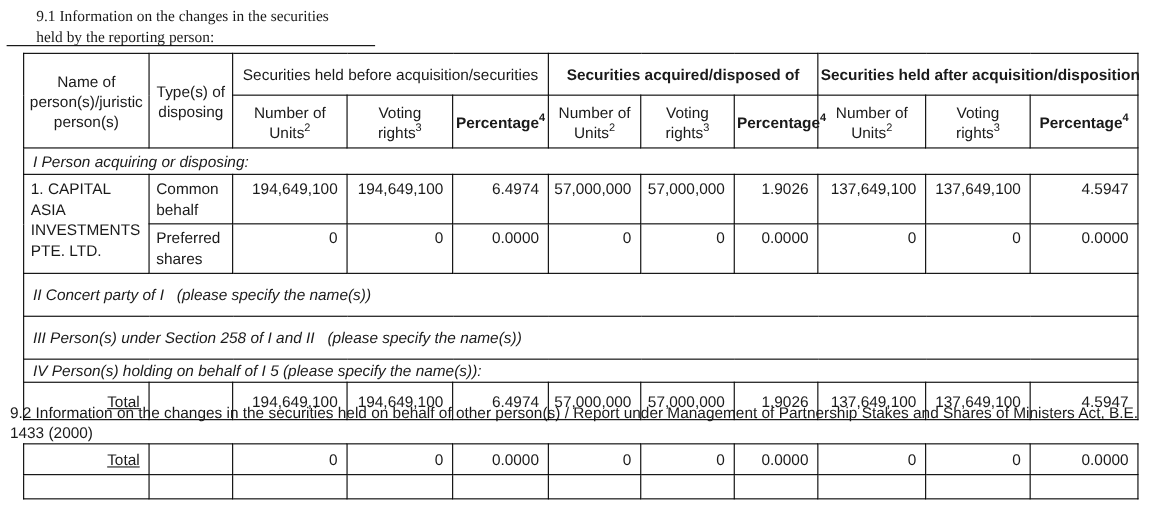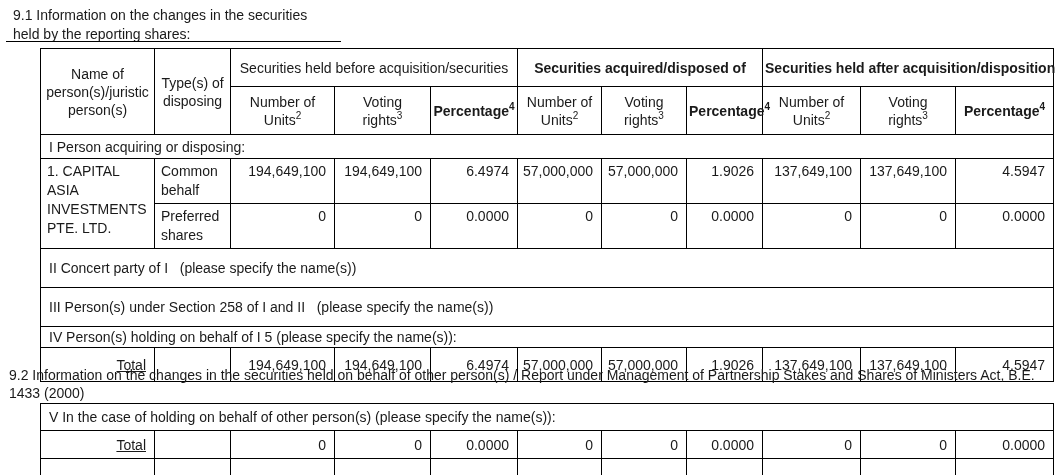--- a/index.html
+++ b/index.html
@@ -6,33 +6,32 @@
   html, body { overflow: hidden; }
   body {
     width: 1063px; height: 475px;
     background: #ffffff;
     color: #1a1a1a;
     font-family: "Liberation Sans", sans-serif;
     font-size: 14px;
     position: relative;
   }
   .title-block {
-    position: absolute; left: 13px; top: 6px;
-    line-height: 19px; white-space: pre;
+    position: absolute; left: 33px; top: 6px;
+    line-height: 19px; white-space: pre; font-family: Liberation Serif, serif;
   }
   .title-underline {
     position: absolute; left: 6px; top: 41px; width: 335px;
     border-top: 1.6px solid #000;
   }
   table {
     border-collapse: collapse;
     table-layout: fixed;
     position: absolute; left: 21px;
     background: #fff;
-    margin-left: 19px;
   }
   #table-91 { top: 48px; width: 1013px; }
   #table-92 { top: 403px; width: 1013px; }
   th, td {
     border: 1.5px solid #000;
     font-weight: normal;
     font-size: 14px;
   }
   th.h { text-align: center; vertical-align: middle; padding: 1px 2px; line-height: 18px; }
   th.nowrap { white-space: nowrap; font-weight: bold; }
@@ -44,21 +43,21 @@
   tr.r-data1 { height: 44px; }
   tr.r-data2 { height: 45px; }
   tr.r-sec   { height: 39px; }
   tr.r-sec4  { height: 20px; }
   tr.r-total { height: 34px; }
   tr.r-sec-v { height: 27px; }
   tr.r-total2{ height: 28px; }
   tr.r-stub  { height: 22px; }
   td.section-cell {
     text-align: left; vertical-align: middle;
-    padding: 2px 8px; white-space: pre-wrap;
+    padding: 2px 8px; white-space: pre-wrap; font-style: italic;
   }
   td.name-cell, td.type-cell {
     text-align: left; vertical-align: top;
     padding: 3px 6px; line-height: 19px;
   }
   td.num-top {
     text-align: right; vertical-align: top;
     padding: 4px 8px 0 4px;
   }
   td.num-mid {
@@ -69,21 +68,21 @@
     text-align: right; vertical-align: middle; padding: 0 8px; text-decoration: underline;
   }
   .para-92 {
     position: absolute; left: 9px; top: 366px; width: 1046px;
     line-height: 18px;
   }
 </style>
 </head>
 <body>
 
-<div class="title-block"><div>9.1 Information on the changes in the securities</div><div>held by the reporting shares:</div></div>
+<div class="title-block"><div>9.1 Information on the changes in the securities</div><div>held by the reporting person:</div></div>
 <div class="title-underline"></div>
 
 <table id="table-91">
   <colgroup>
     <col style="width:114px">
       <col style="width:76px">
     <col style="width:104px">
       <col style="width:96px">
       <col style="width:87px">
     <col style="width:84px">
@@ -187,23 +186,20 @@
       <col style="width:96px">
       <col style="width:87px">
     <col style="width:84px">
       <col style="width:85px">
       <col style="width:76px">
     <col style="width:98px">
       <col style="width:95px">
       <col style="width:98px">
   </colgroup>
   <tbody>
-      <tr class="r-sec-v">
-    <td class="section-cell" colspan="11">V In the case of holding on behalf of other person(s) (please specify the name(s)):</td>
-  </tr>
   <tr class="r-total2">
     <td class="label-cell">Total</td>
     <td class="type-cell"></td>
     <td class="num-mid">0</td>
     <td class="num-mid">0</td>
     <td class="num-mid">0.0000</td>
     <td class="num-mid">0</td>
     <td class="num-mid">0</td>
     <td class="num-mid">0.0000</td>
     <td class="num-mid">0</td>

